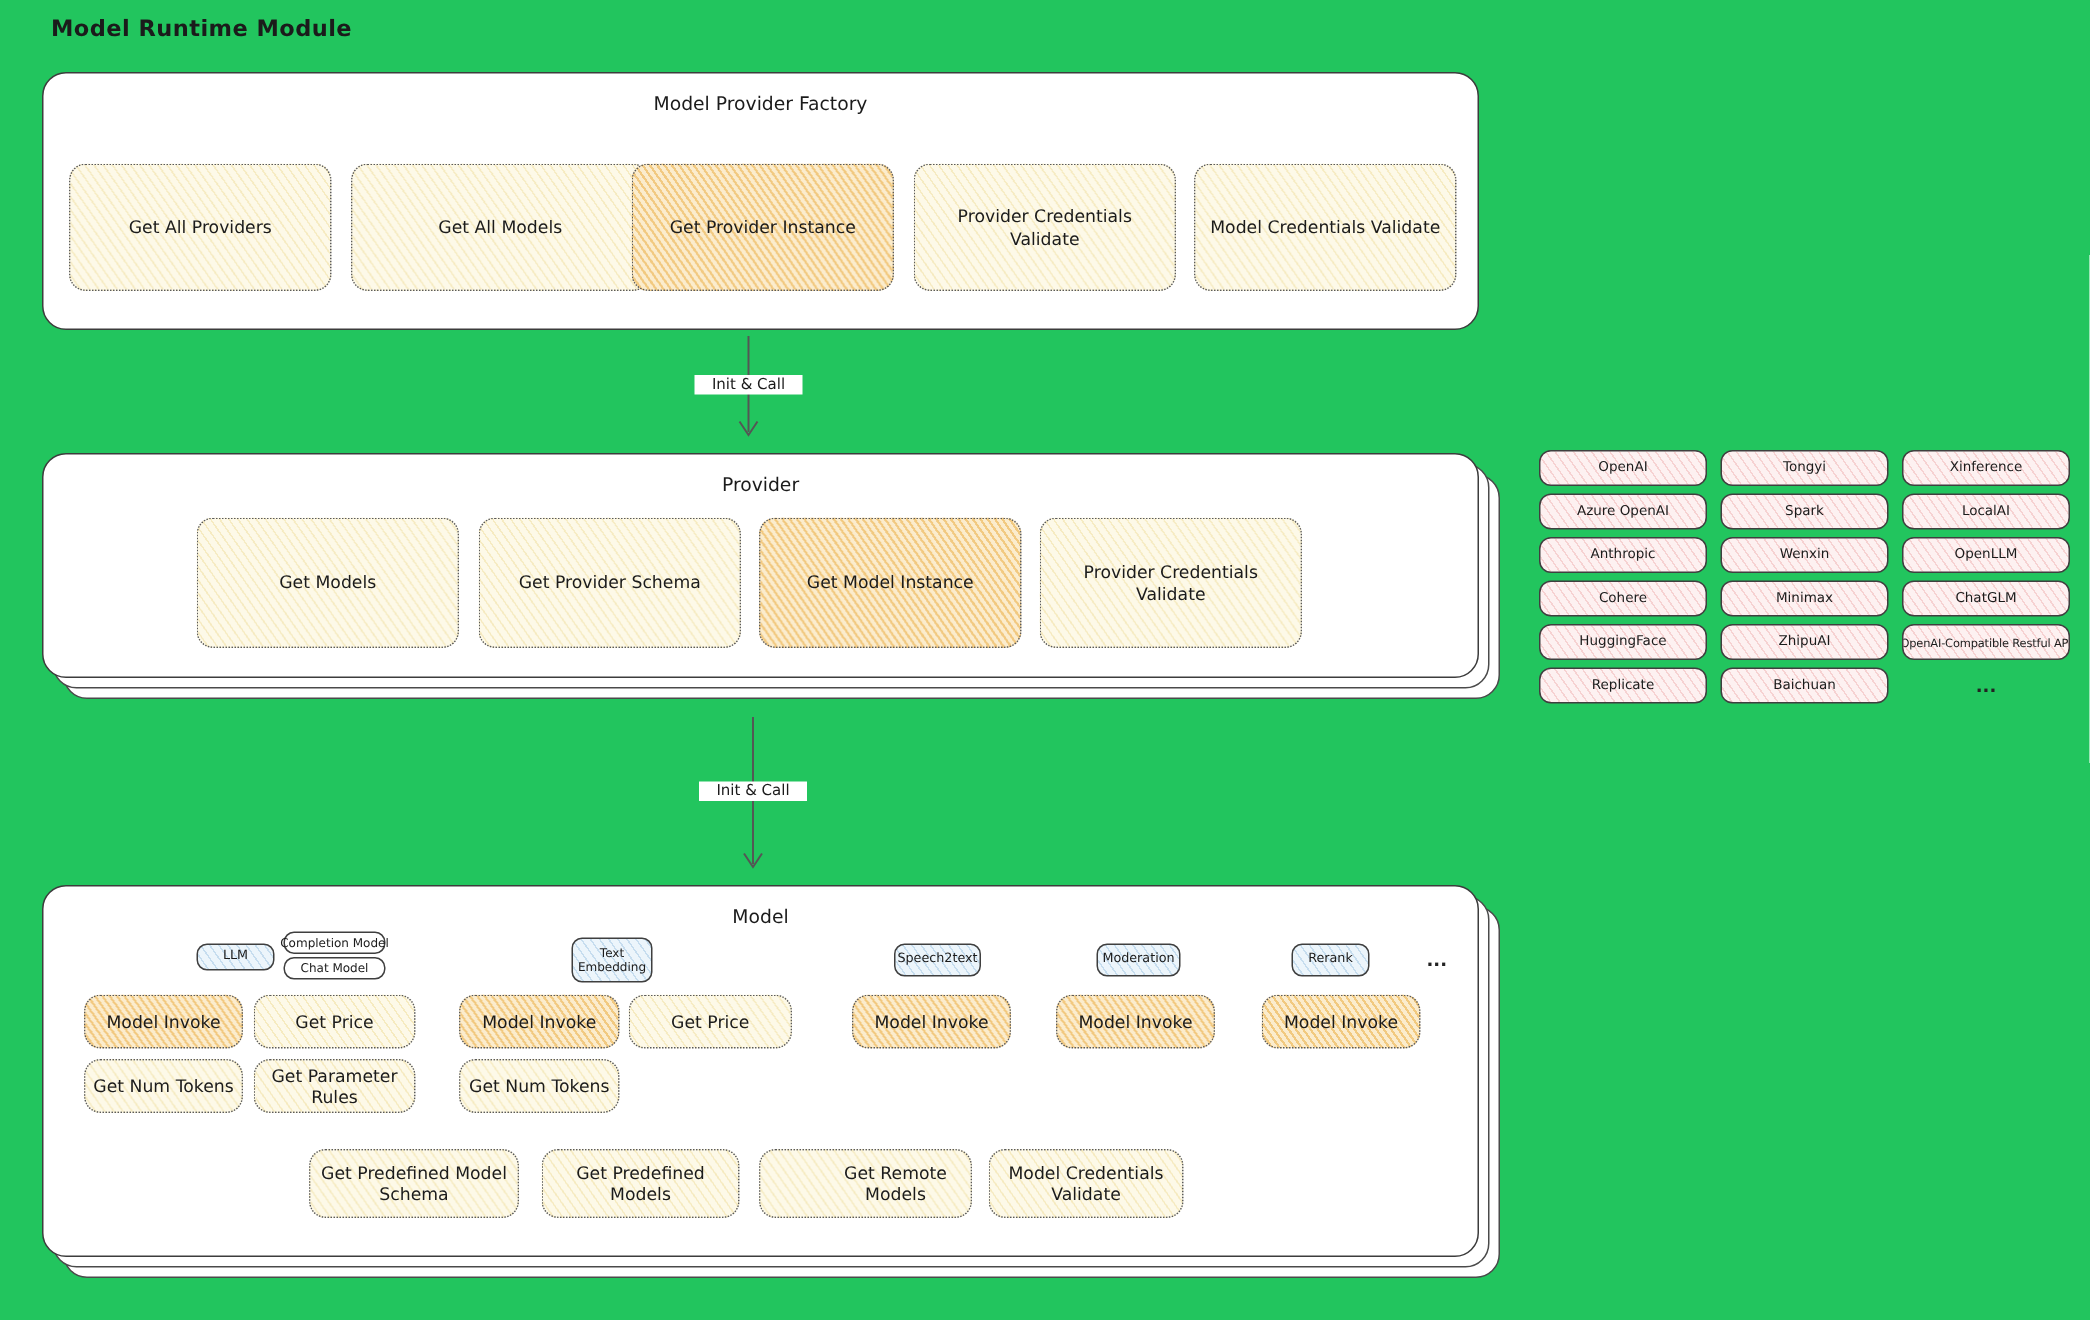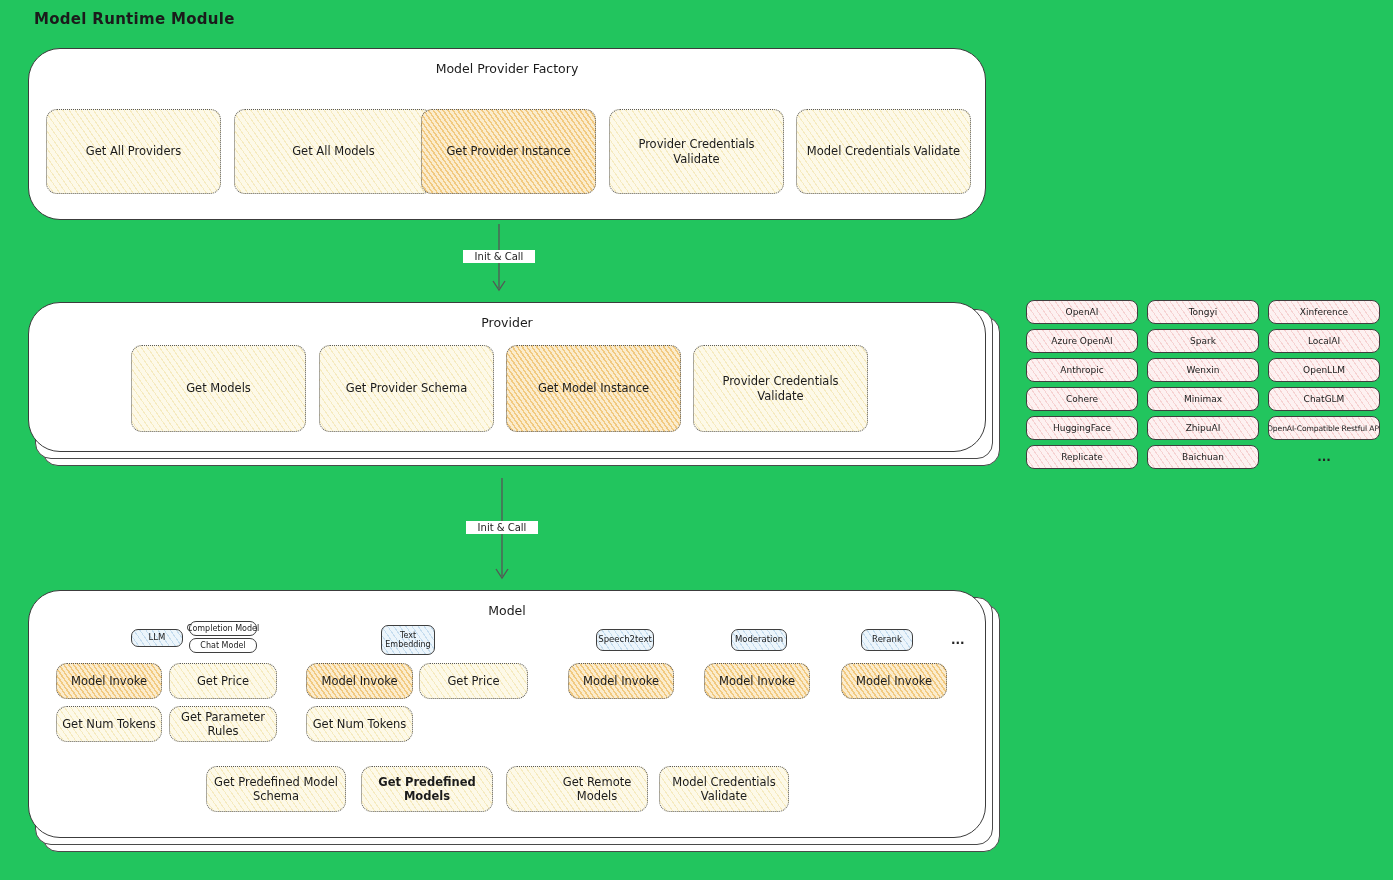--- a/index.html
+++ b/index.html
@@ -20,21 +20,21 @@
     font-size: 15px;
     font-weight: 600;
     letter-spacing: 0.3px;
   }
 
   
   .big-box {
     position: absolute;
     background: #ffffff;
     border: 1.4px solid #3c3c3c;
-    border-radius: 32px;
+    border-radius: 16px;
   }
   .stack-layer {
     position: absolute;
     background: #ffffff;
     border: 1.2px solid #4a4a4a;
     border-radius: 16px;
   }
   .big-title {
     position: absolute;
     top: 12px; left: 0; right: 0;
@@ -215,18 +215,18 @@
 
     <div class="fn hl" style="left:277px; top:72px; width:107px; height:36px;">Model Invoke</div>
     <div class="fn" style="left:390px; top:72px; width:109px; height:36px;">Get Price</div>
     <div class="fn" style="left:277px; top:115px; width:107px; height:36px;">Get Num Tokens</div>
 
     <div class="fn hl" style="left:539px; top:72px; width:106px; height:36px;">Model Invoke</div>
     <div class="fn hl" style="left:675px; top:72px; width:106px; height:36px;">Model Invoke</div>
     <div class="fn hl" style="left:812px; top:72px; width:106px; height:36px;">Model Invoke</div>
 
     <div class="fn" style="left:177px; top:175px; width:140px; height:46px;">Get Predefined Model Schema</div>
-    <div class="fn" style="left:332px; top:175px; width:132px; height:46px;font-weight:bold;">Get Predefined Models</div>
+    <div class="fn" style="left:332px; top:175px; width:132px; height:46px;">Get Predefined Models</div>
     <div class="fn" style="left:477px; top:175px; width:142px; height:46px;padding-left:44px;">Get Remote Models</div>
     <div class="fn" style="left:630px; top:175px; width:130px; height:46px;">Model Credentials Validate</div>
   </div>
 
 </div>
 
 </body></html>

